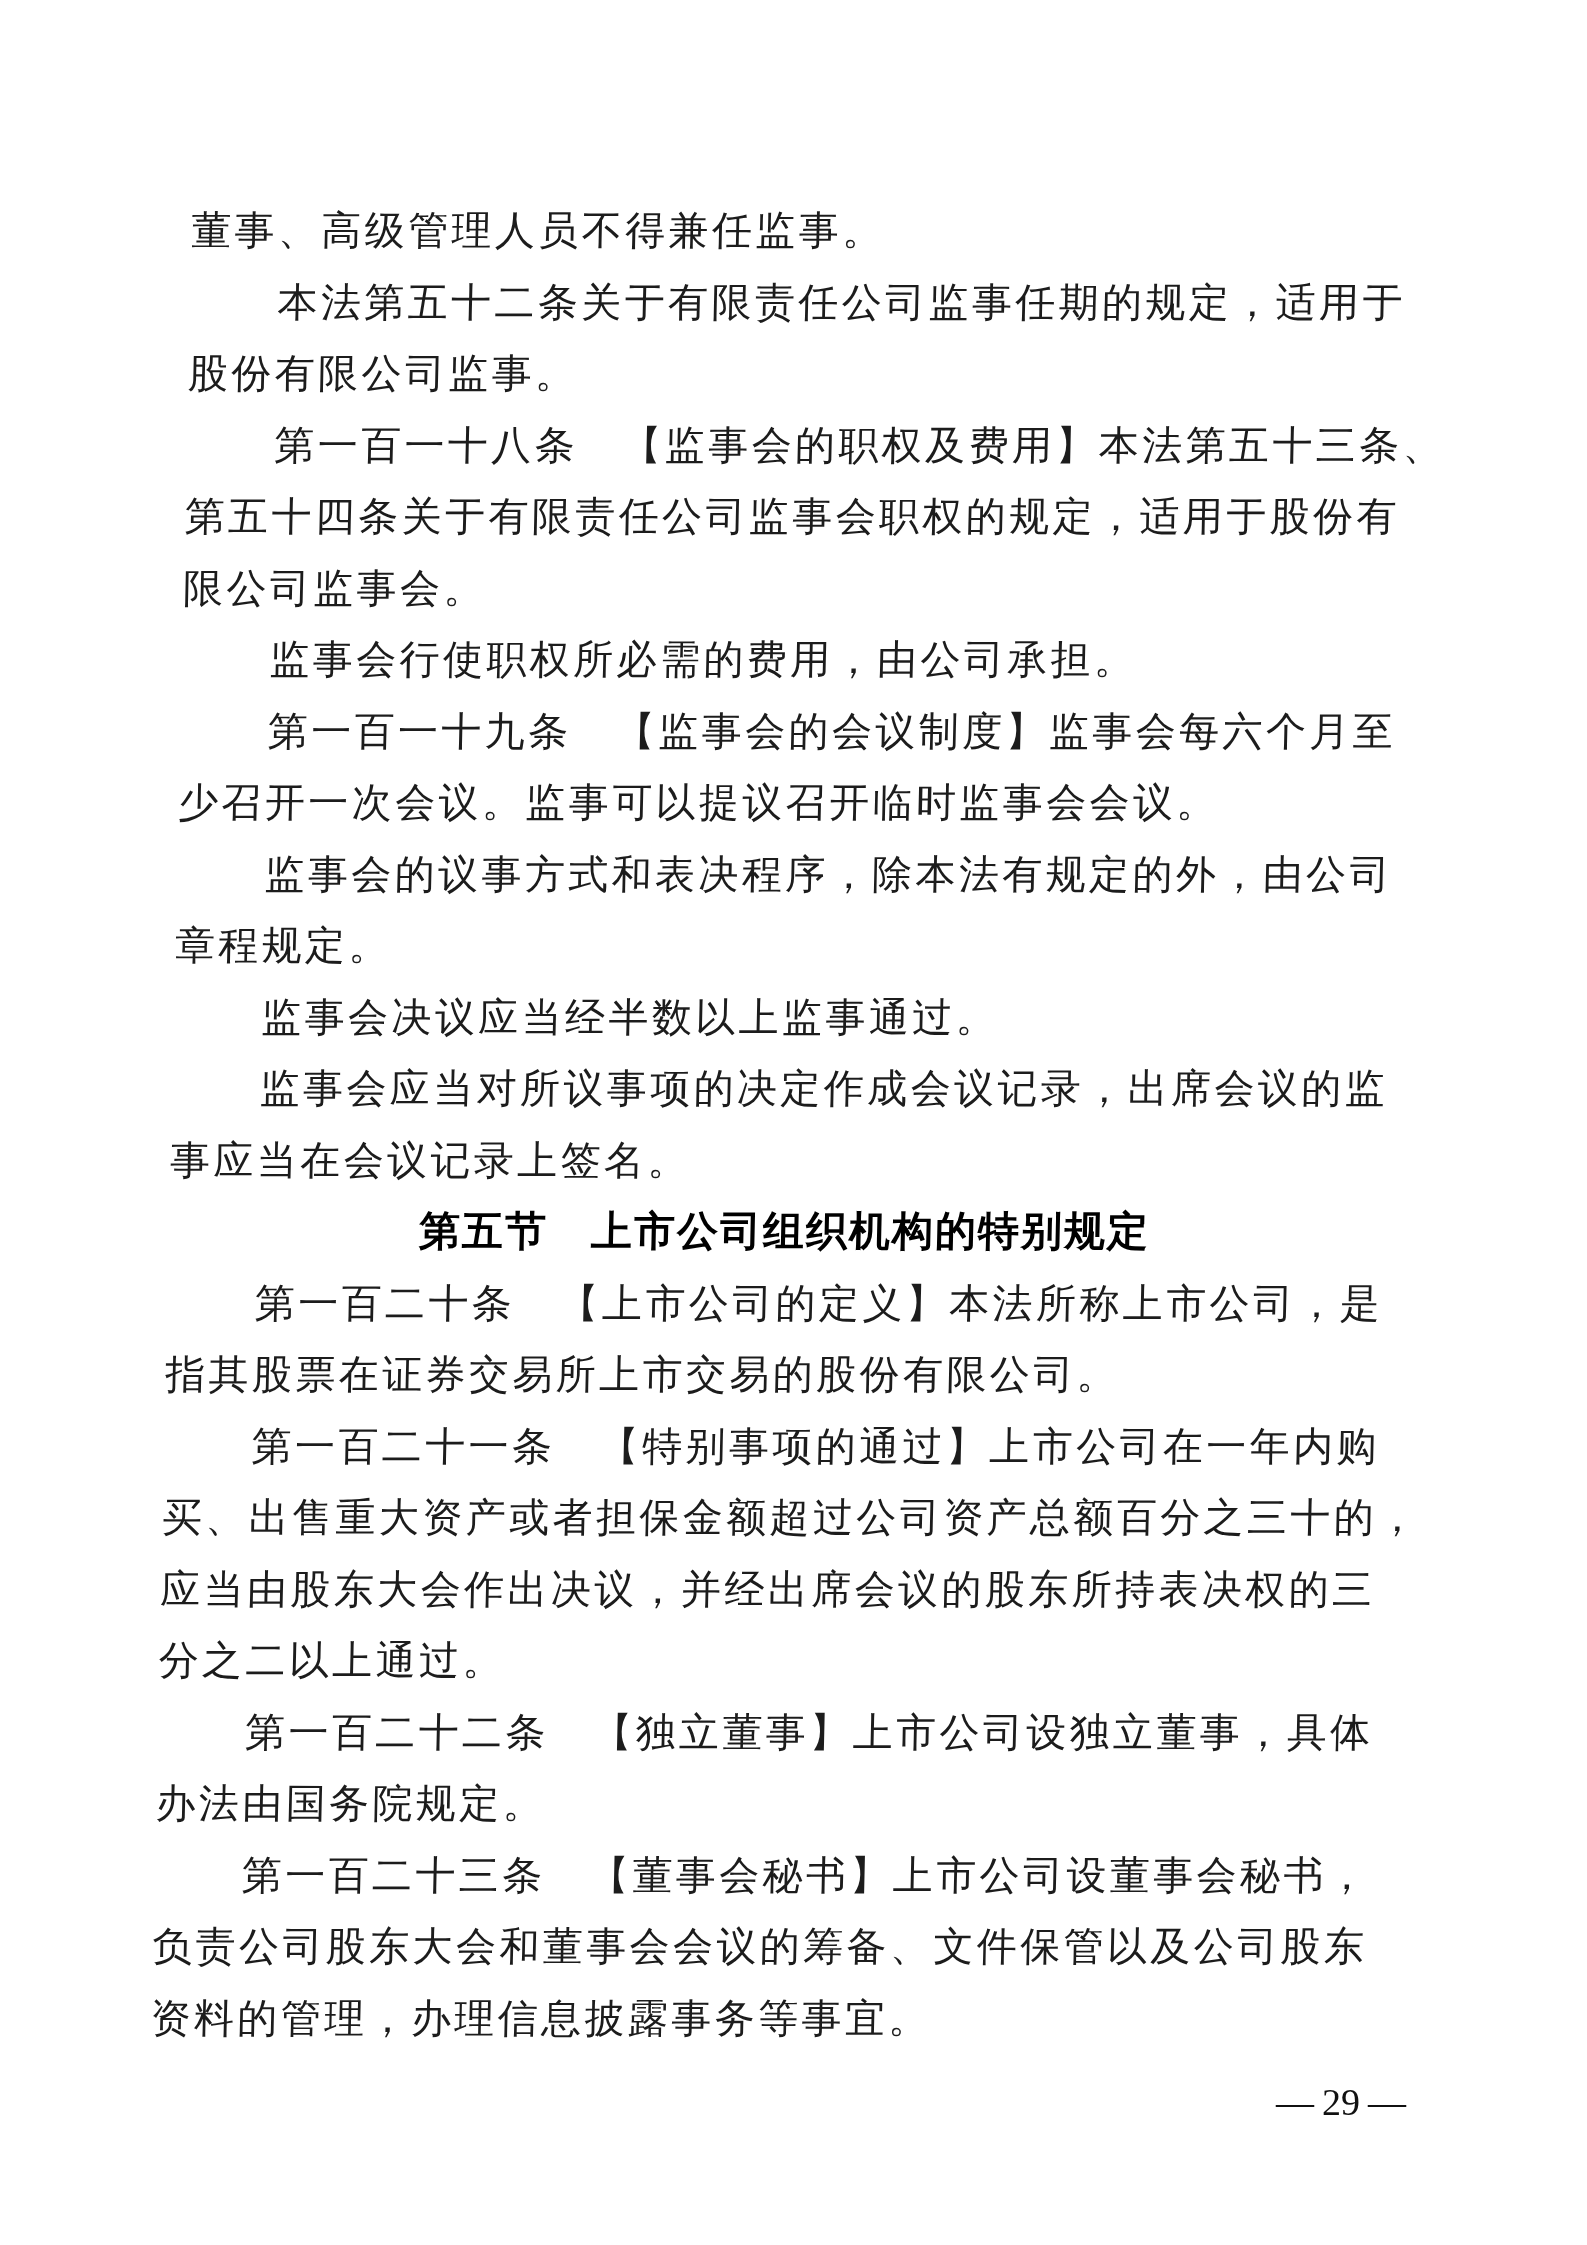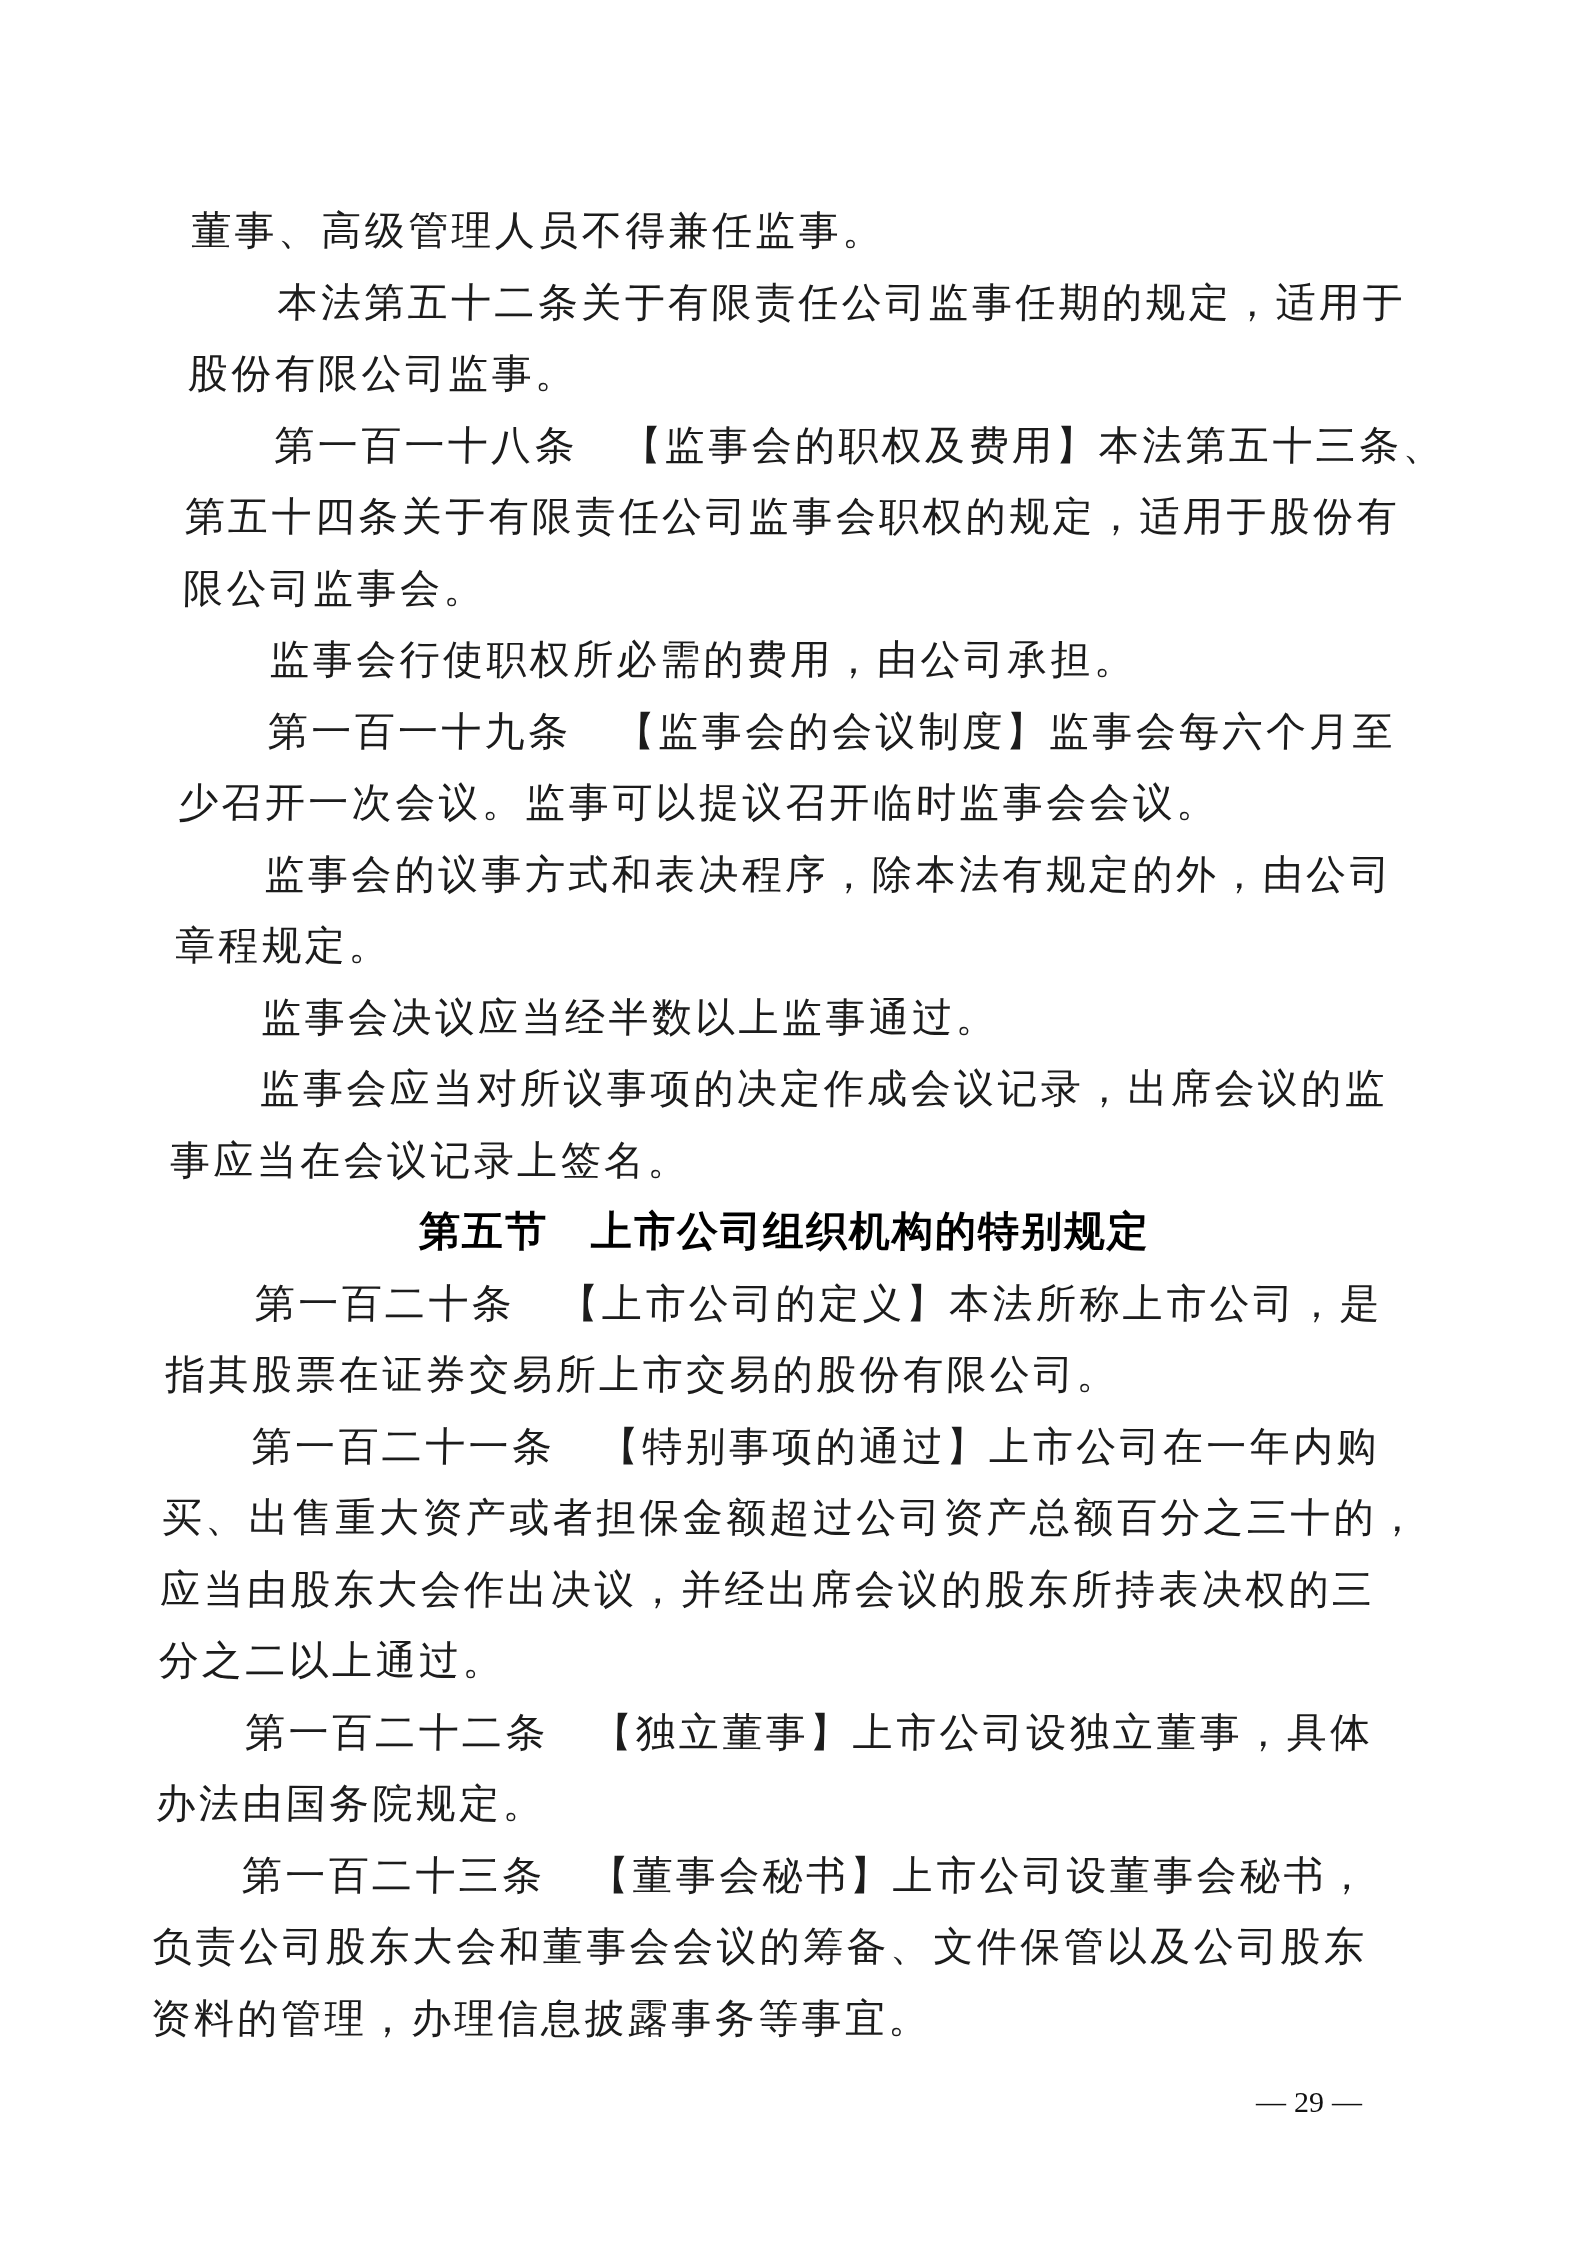--- a/index.html
+++ b/index.html
@@ -42,24 +42,24 @@
     letter-spacing: 2px;
     color: #000000;
   }
   .footer {
     position: absolute;
     top: 2080px;
     left: 1256px;
     width: 150px;
     height: 44px;
     line-height: 44px;
-    font-size: 30px;
+    font-size: 38px;
     color: #111111;
     white-space: nowrap;
-    text-align: left;
+    text-align: right;
   }
   .footer .dash {
     letter-spacing: 0;
   }
   .footer .num {
     margin: 0 8px;
   }
 </style>
 </head>
 <body>

